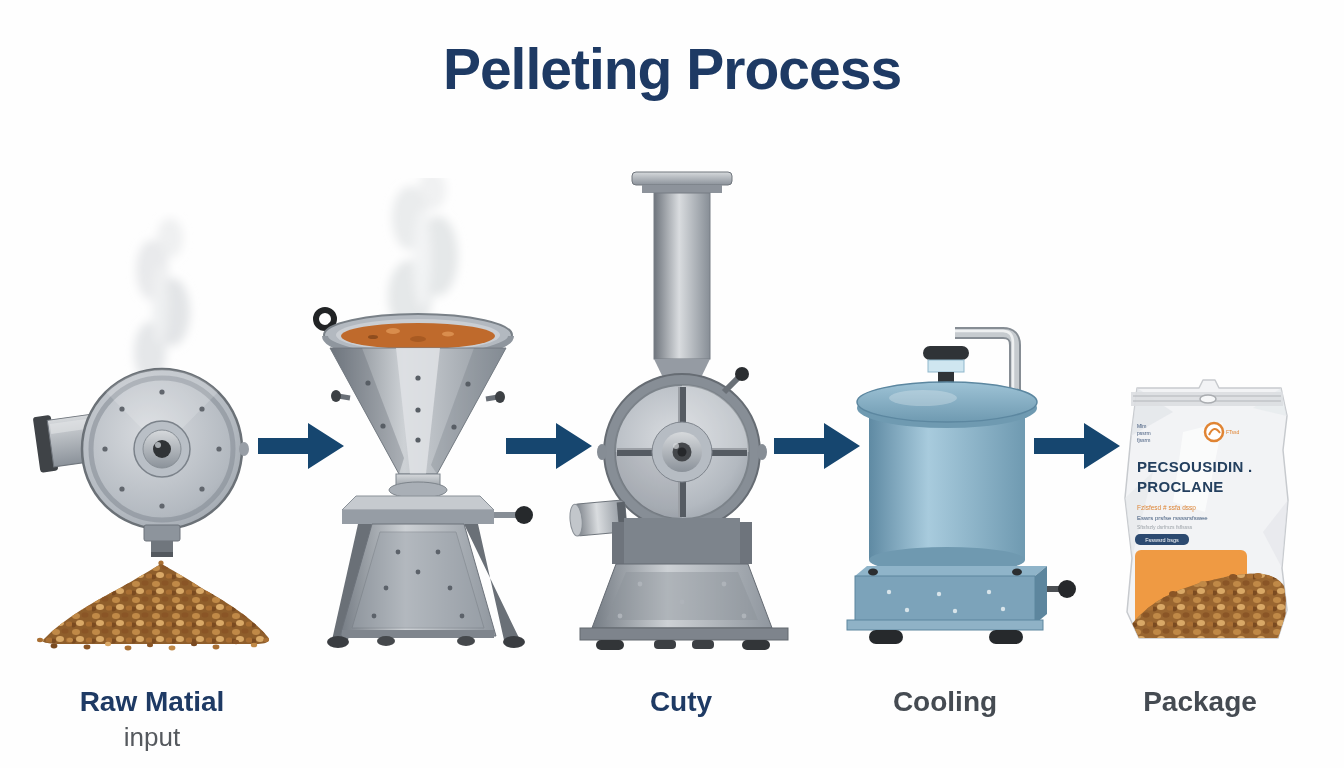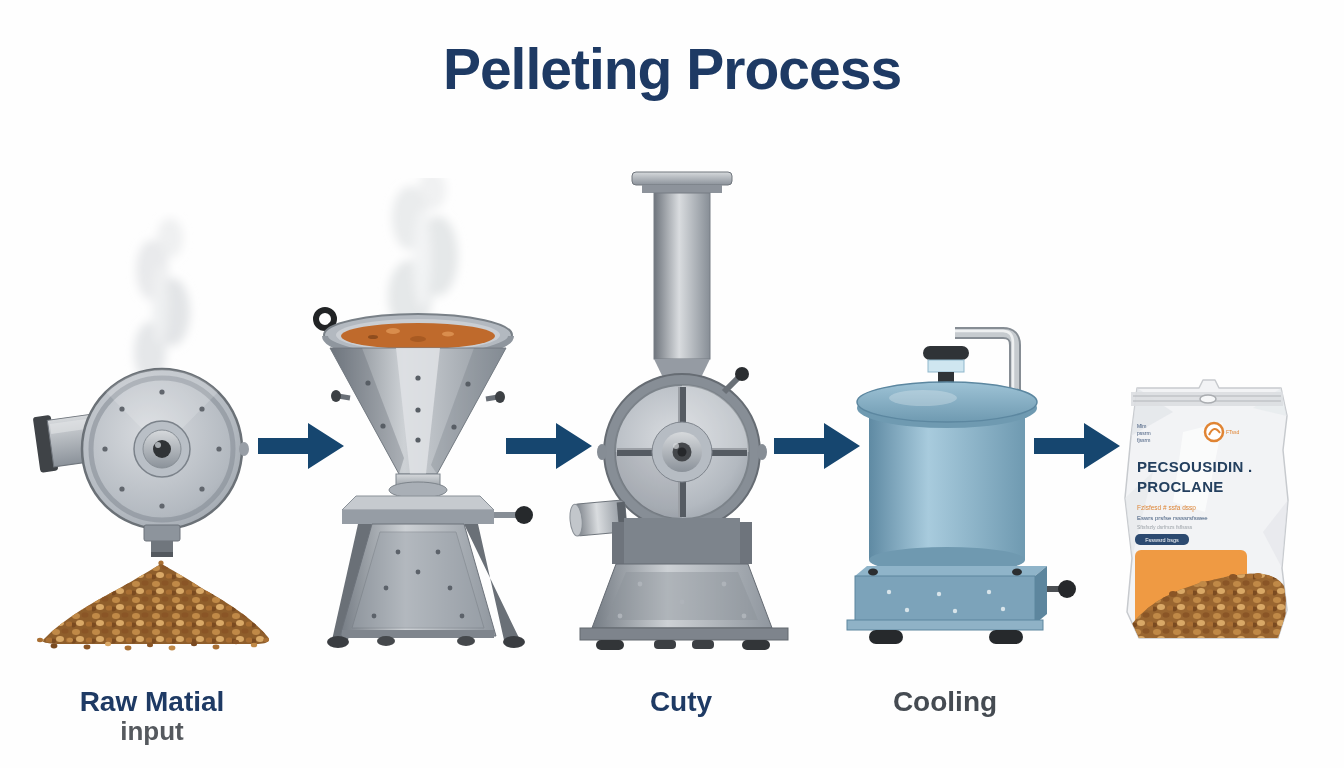--- a/index.html
+++ b/index.html
@@ -4,21 +4,21 @@
 <style>
   html,body{margin:0;padding:0;background:#ffffff;}
   .canvas{position:relative;width:1344px;height:768px;background:#fefefe;overflow:hidden;
           font-family:"Liberation Sans",sans-serif;}
   .title{position:absolute;top:36px;left:0;width:100%;text-align:center;
          font-size:57px;font-weight:bold;letter-spacing:-1px;color:var(--c-navy,#1e3a64);}
   .stage-label{position:absolute;text-align:center;line-height:1.12;}
   .stage-label .l1{font-size:28px;font-weight:bold;margin-top:36px;}
   .stage-label .l1.navy{color:var(--c-navy,#1e3a64);}
   .stage-label .l1.slate{color:var(--c-label-gray,#454b52);text-align:center;}
-  .stage-label .l2{font-size:26px;font-weight:700;color:var(--c-sublabel-gray,#55595e);margin-top:0;}
+  .stage-label .l2{font-size:26px;font-weight:400;color:var(--c-sublabel-gray,#55595e);margin-top:6px;}
   .machine,.arrow{position:absolute;}
   svg text{font-family:"Liberation Sans",sans-serif;}
   .brand-txt{font-weight:bold;letter-spacing:.3px;}
 </style>
 </head>
 <body>
 
 <div class="canvas">
 
   <svg width="0" height="0" style="position:absolute" aria-hidden="true">
@@ -363,14 +363,17 @@
   <div class="stage-label" style="left:32px;top:650px;width:240px">
     <div class="l1 navy">Raw Matial</div>
     <div class="l2">input</div>
   </div>
   <div class="stage-label" style="left:571px;top:650px;width:220px">
     <div class="l1 navy">Cuty</div>
   </div>
   <div class="stage-label" style="left:835px;top:650px;width:220px">
     <div class="l1 slate">Cooling</div>
   </div>
+  <div class="stage-label" style="left:1090px;top:650px;width:220px">
+    <div class="l1 slate">Package</div>
+  </div>
 
 </div>
 
 </body></html>

